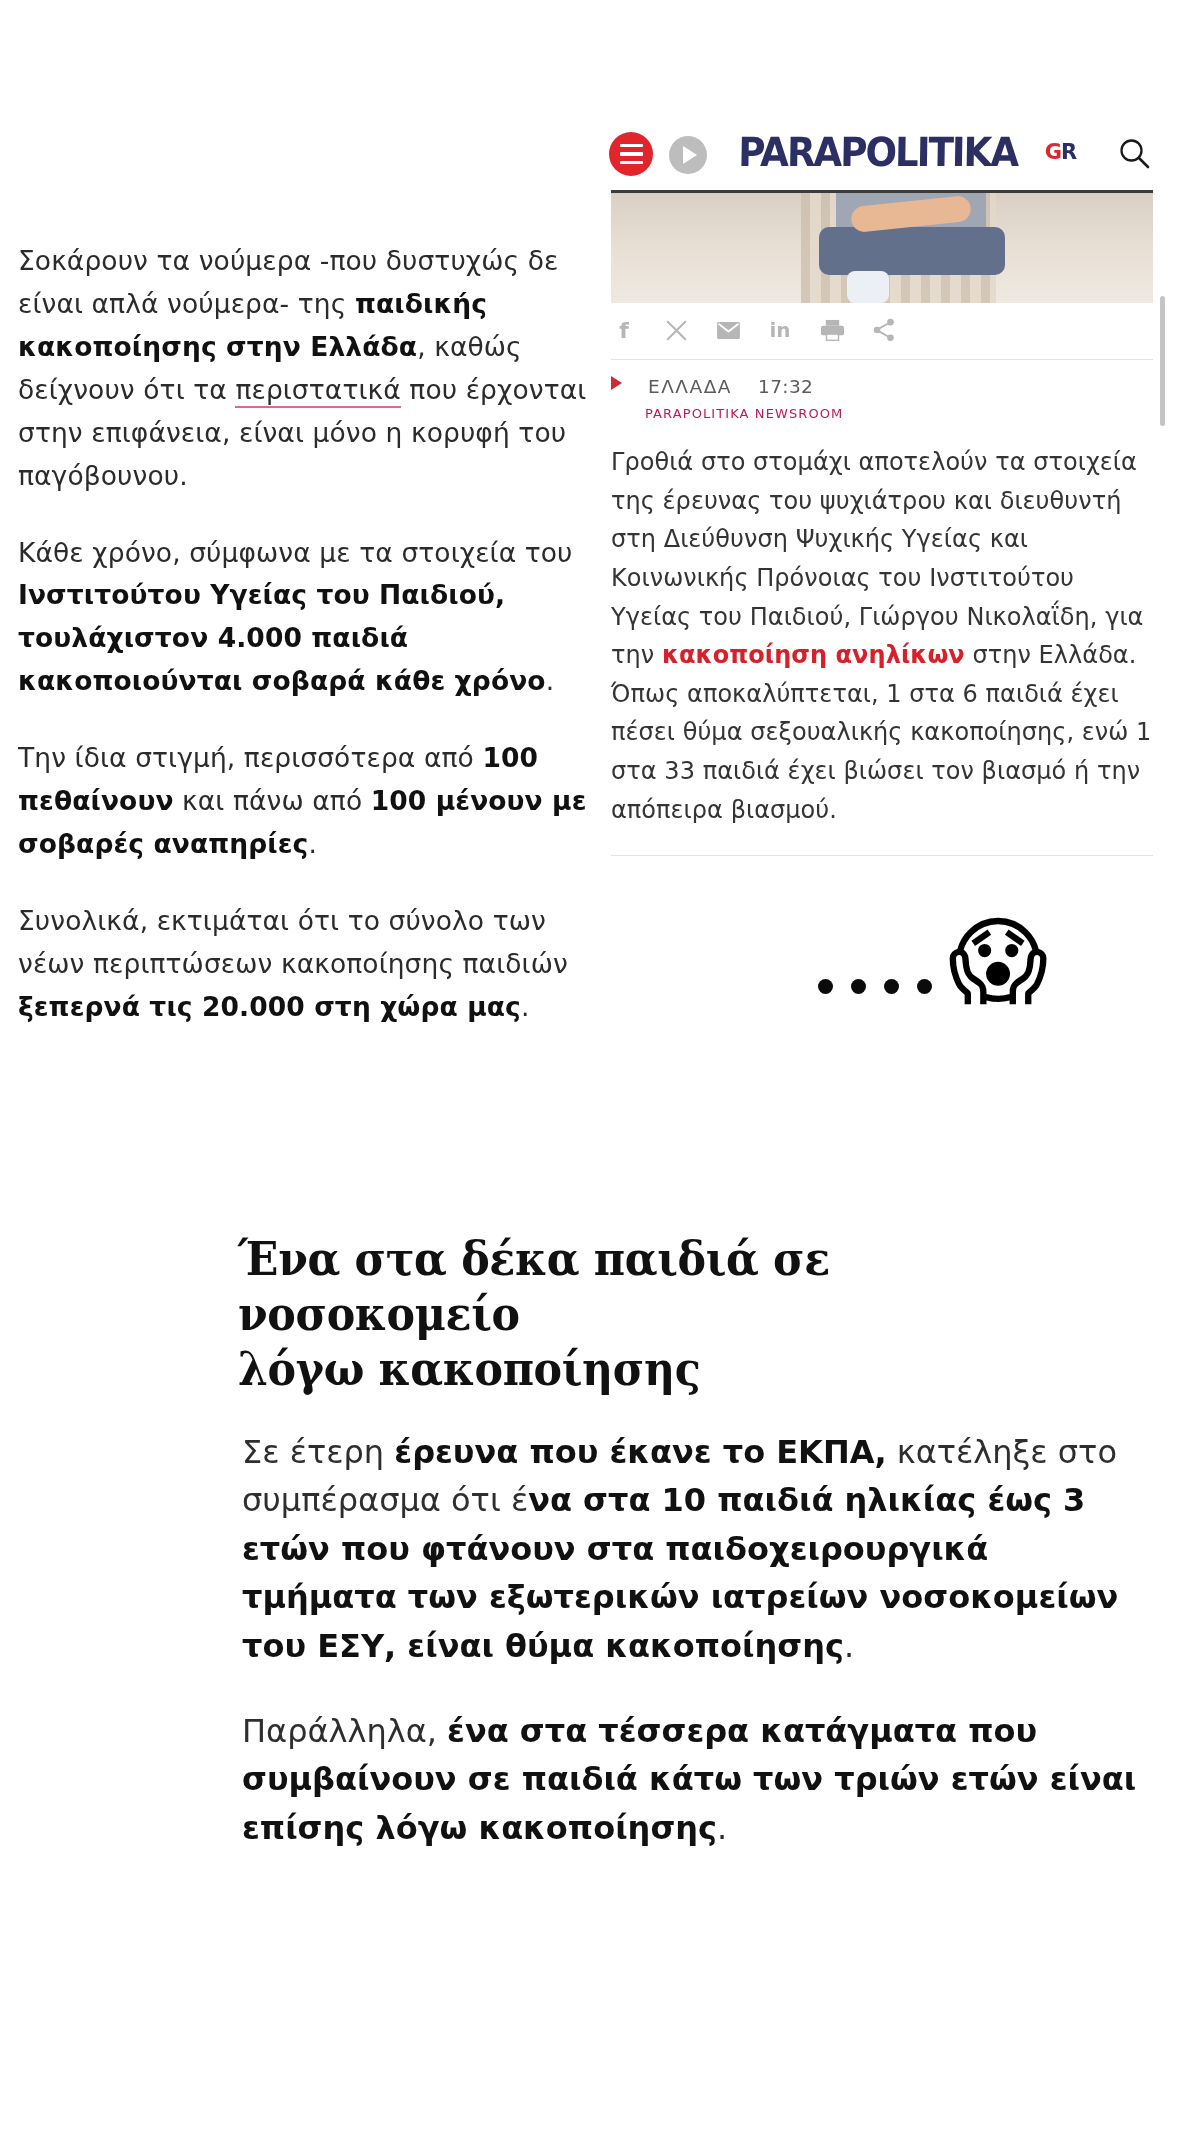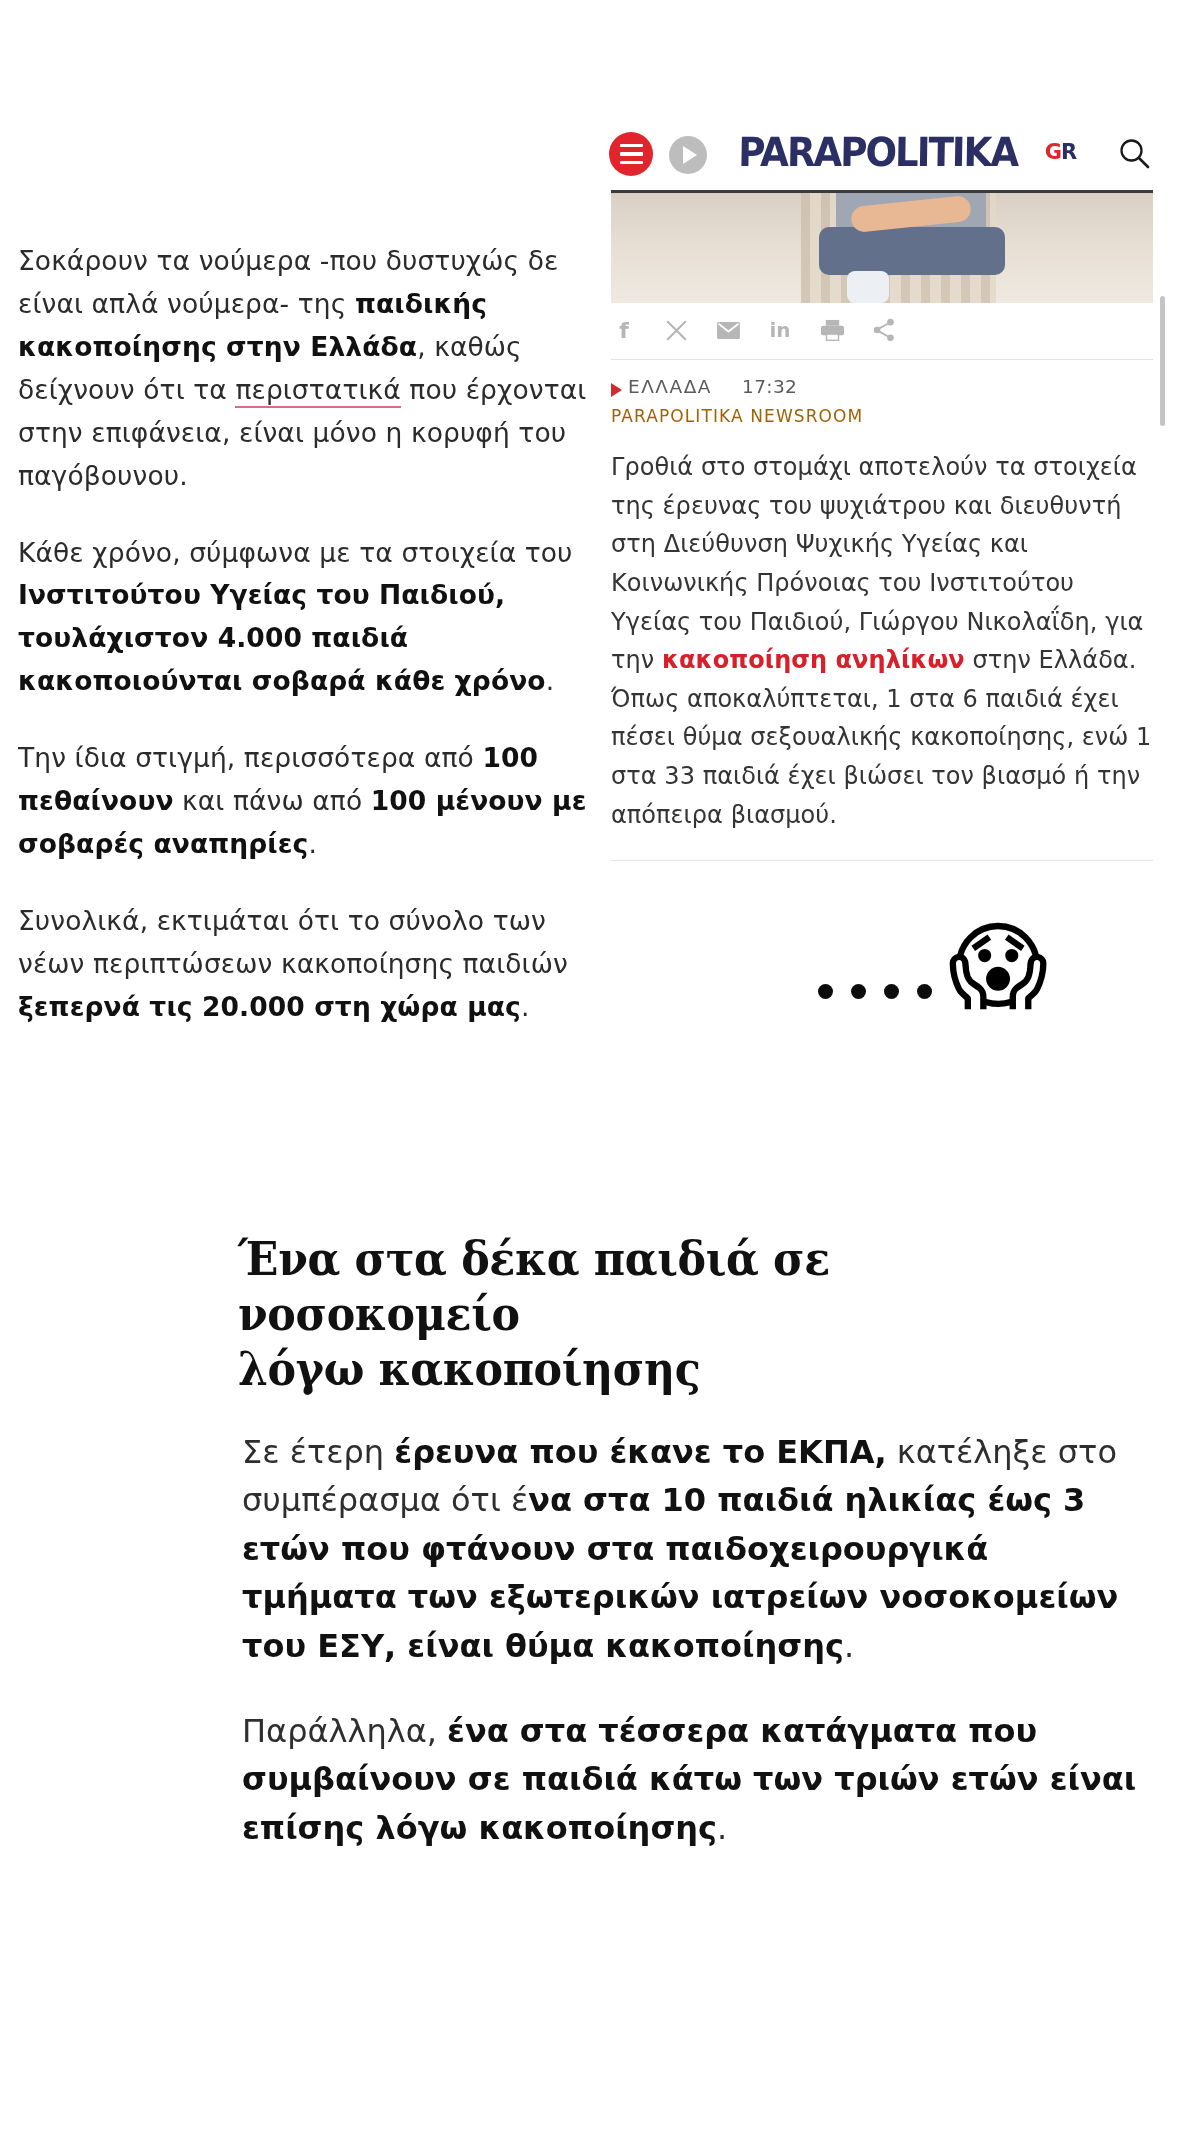--- a/index.html
+++ b/index.html
@@ -129,32 +129,32 @@
     display:flex;align-items:center;gap:26px;
     border-bottom:1px solid #e2e2e2;
   }
   #sharebar .sh{
     width:26px;height:26px;color:#b6b6b6;fill:#b6b6b6;
     display:flex;align-items:center;justify-content:center;
     font-size:22px;font-weight:700;
   }
 
   #meta{margin:16px 18px 0 18px;}
-  #meta .cat-row{display:flex;align-items:flex-end;gap:6px;}
+  #meta .cat-row{display:flex;align-items:flex-start;gap:26px;}
   #meta .tri{
     width:0;height:0;
     border-top:7px solid transparent;border-bottom:7px solid transparent;
     border-left:11px solid #cf2b32;
   }
   #meta .cat{
     font-size:18.5px;color:#5b5b5b;letter-spacing:1.5px;
   }
-  #meta .time{font-size:18.5px;color:#5b5b5b;letter-spacing:.4px;margin-left:24px;}
+  #meta .time{font-size:18.5px;color:#5b5b5b;letter-spacing:.4px;}
   #meta .newsroom{
-    margin-top:9px;font-size:17px;color:#a16207;letter-spacing:1.1px;
+    margin-top:9px;font-size:13px;color:#be185d;letter-spacing:1.1px;margin-left:34px;
   }
 
   #ov-body{
     margin:22px 18px 0 18px;
     font-size:24px;line-height:1.61;color:#343434;letter-spacing:.05px;
   }
   #ov-body b.red{color:#d8202b;font-weight:700;}
 
   #ov-divider{
     margin:26px 18px 0 18px;border-top:1px solid #e2e2e2;

